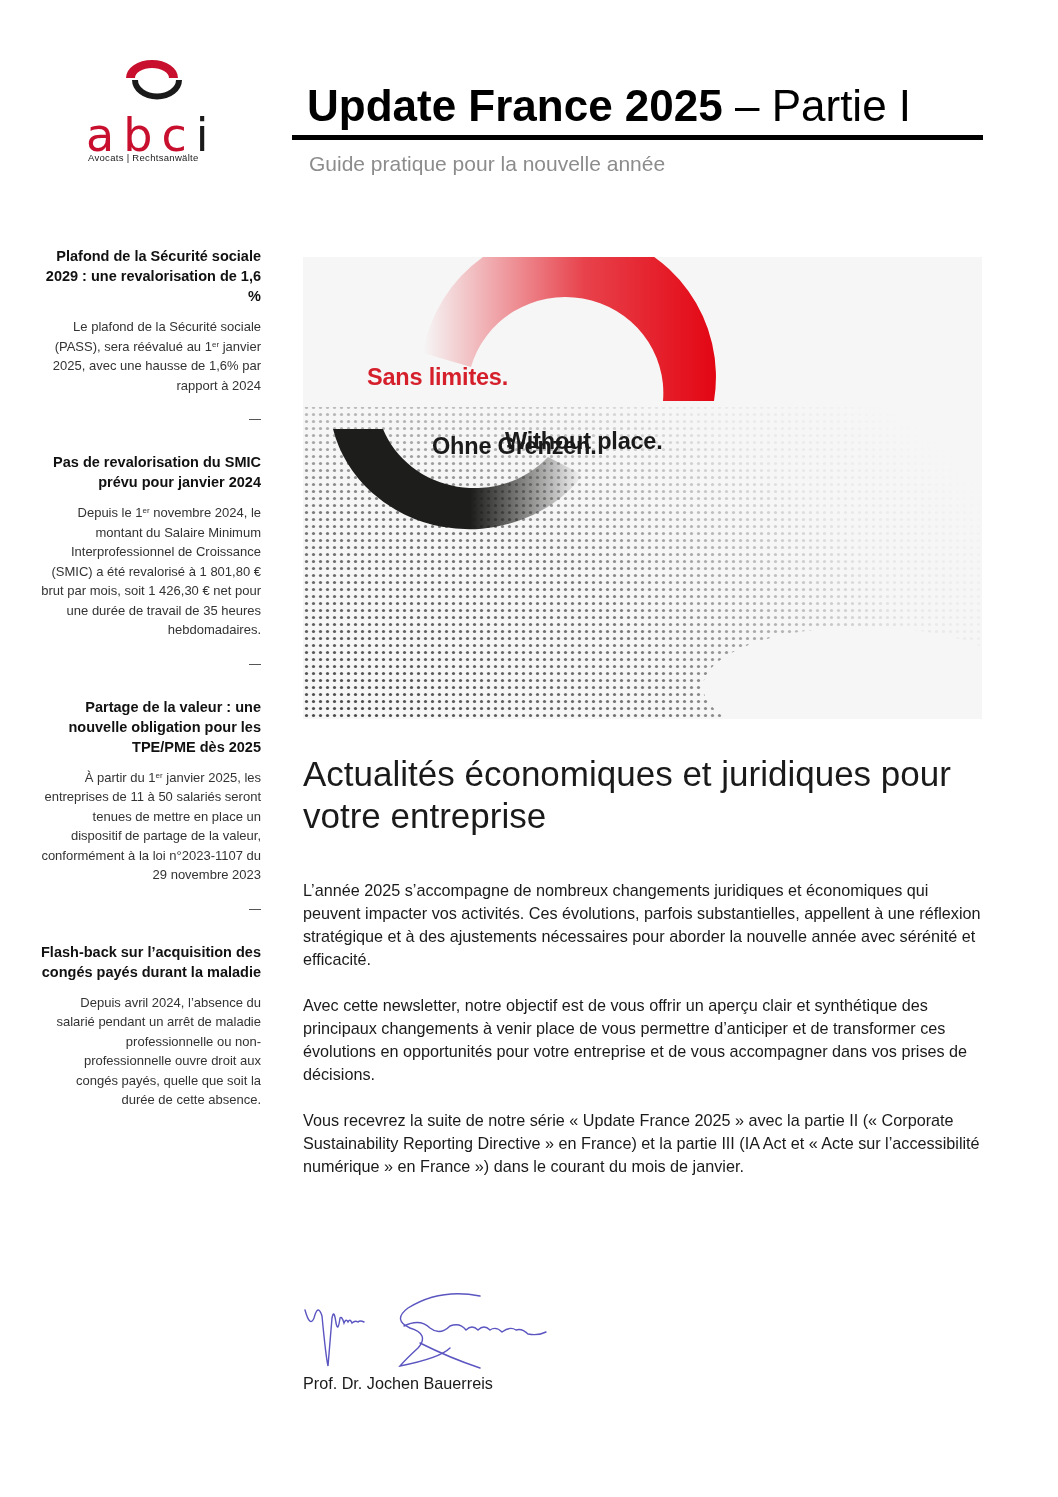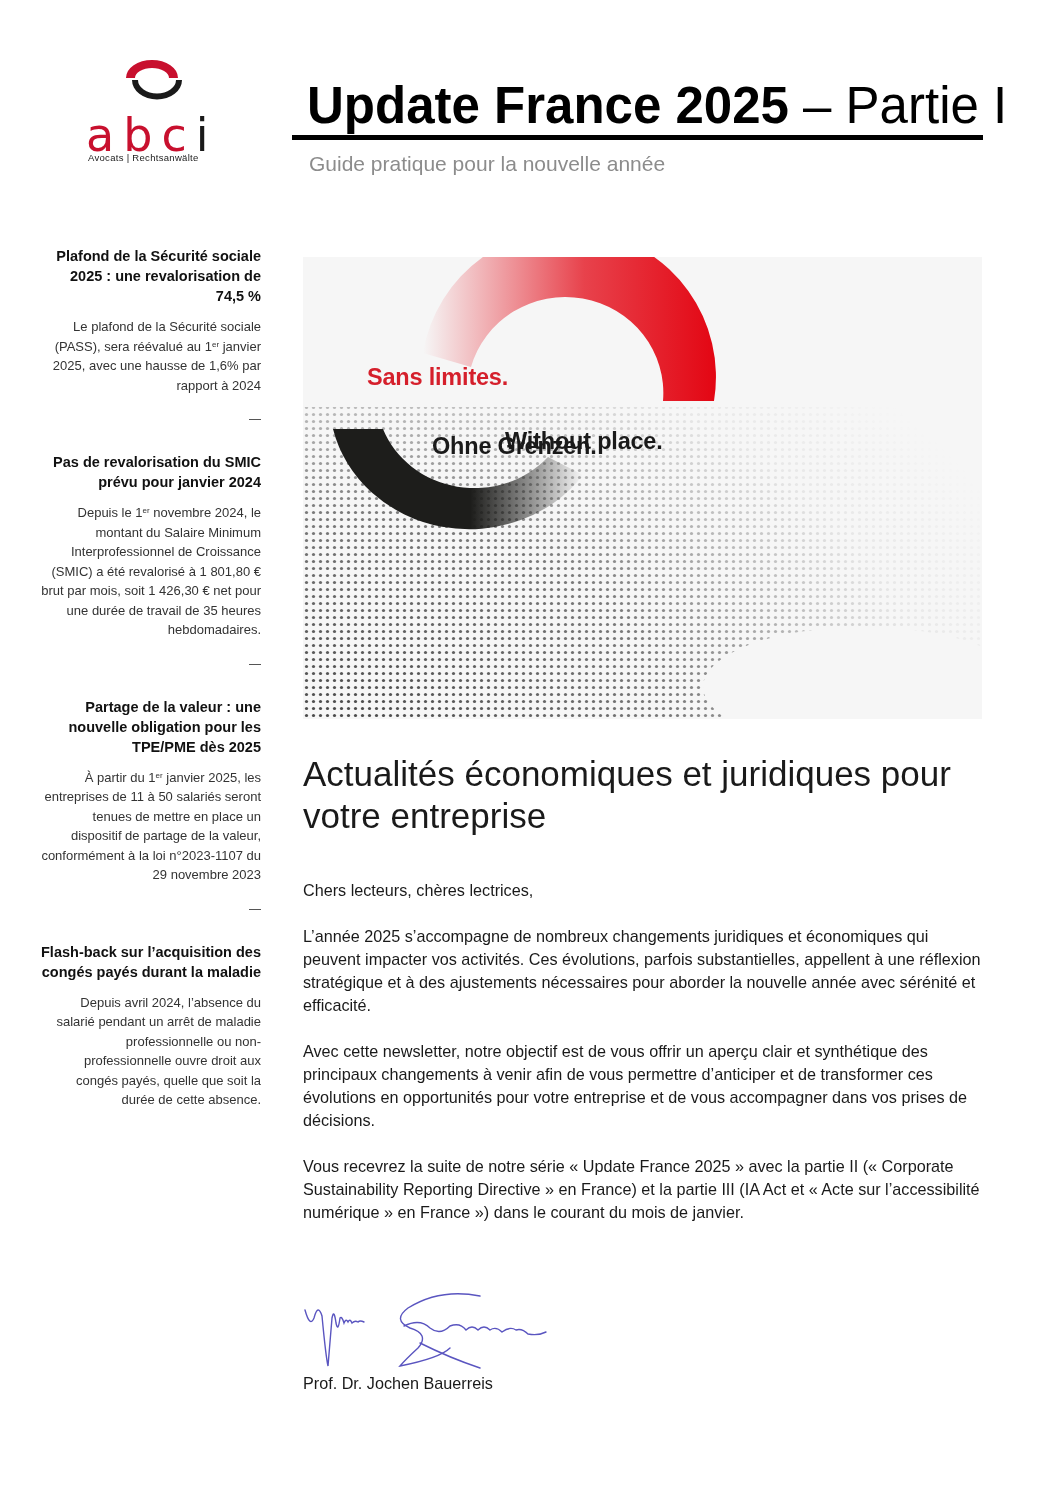--- a/index.html
+++ b/index.html
@@ -7,21 +7,21 @@
   body { position: relative; font-family: "Liberation Sans", sans-serif; color: #1a1a1a; overflow: hidden; }
 
   
   .logo { position: absolute; left: 84px; top: 58px; width: 140px; height: 110px; }
   .logo svg { position: absolute; left: 36px; top: 0; }
   .logo-word { position: absolute; left: 2px; top: 54px; font-family: "DejaVu Sans", sans-serif; font-size: 46px; color: #c8102e; letter-spacing: 9px; font-weight: normal; line-height: 1; }
   .logo-word .logo-i { color: #1a1a1a; }
   .logo-sub { position: absolute; left: 4px; top: 94px; font-size: 9.5px; color: #222; letter-spacing: 0.3px; white-space: nowrap; }
 
   
-  .title { position: absolute; left: 307px; top: 82px; font-size: 51px; line-height: 48px; white-space: nowrap; color: #000; }
+  .title { position: absolute; left: 307px; top: 82px; font-size: 44px; line-height: 48px; white-space: nowrap; color: #000; }
   .title b { font-weight: bold; }
   .title-rule { position: absolute; left: 292px; top: 135px; width: 691px; height: 5px; background: #000; }
   .subtitle { position: absolute; left: 309px; top: 152px; font-size: 21px; color: #8c8c8c; white-space: nowrap; }
 
   
   .sidebar { position: absolute; left: 40px; top: 246px; width: 221px; text-align: right; }
   .side-item { margin-bottom: 0; }
   .side-heading { font-weight: bold; font-size: 14.5px; line-height: 20px; color: #111; margin-bottom: 11px; }
   .side-text { font-size: 13px; line-height: 19.5px; color: #333; }
   .side-text sup { font-size: 8px; vertical-align: top; position: relative; top: -2px; }
@@ -53,21 +53,21 @@
   <div class="logo-word"><span>abc</span><span class="logo-i">i</span></div>
   <div class="logo-sub">Avocats | Rechtsanwälte</div>
 </div>
 
 <div class="title"><b>Update France 2025</b><span> – Partie I</span></div>
 <div class="title-rule"></div>
 <div class="subtitle">Guide pratique pour la nouvelle année</div>
 
 <div class="sidebar">
   <div class="side-item">
-    <div class="side-heading">Plafond de la Sécurité sociale 2025 : une revalorisation de 74,5 %</div>
+    <div class="side-heading">Plafond de la Sécurité sociale 2029 : une revalorisation de 1,6 %</div>
     <div class="side-text"><span>Le plafond de la Sécurité sociale (PASS), sera réévalué au 1</span><sup>er</sup><span> janvier 2025, avec une hausse de 1,6% par rapport à 2024</span></div>
     <span class="side-sep"></span>
   </div>
   <div class="side-item">
     <div class="side-heading">Pas de revalorisation du SMIC prévu pour janvier 2024</div>
     <div class="side-text"><span>Depuis le 1</span><sup>er</sup><span> novembre 2024, le montant du Salaire Minimum Interprofessionnel de Croissance (SMIC) a été revalorisé à 1 801,80 € brut par mois, soit 1 426,30 € net pour une durée de travail de 35 heures hebdomadaires.</span></div>
     <span class="side-sep"></span>
   </div>
   <div class="side-item">
     <div class="side-heading">Partage de la valeur : une nouvelle obligation pour les TPE/PME dès 2025</div>
@@ -115,23 +115,22 @@
     <path d="M30 172 L80 172 A98 92 0 0 0 245 200 L280 218 A140 130 0 0 1 30 172 Z" fill="url(#gBlack)"></path>
   </svg>
   <div class="hero-text hero-t1">Sans limites.</div>
   <div class="hero-text hero-t2">Ohne Grenzen.</div>
   <div class="hero-text hero-t3">Without place.</div>
 </div>
 
 <h1 class="main-heading">Actualités économiques et juridiques pour votre entreprise</h1>
 
 <div class="body">
-  <p>Chers lecteurs, chères lectrices,</p>
   <p>L’année 2025 s’accompagne de nombreux changements juridiques et économiques qui peuvent impacter vos activités. Ces évolutions, parfois substantielles, appellent à une réflexion stratégique et à des ajustements nécessaires pour aborder la nouvelle année avec sérénité et efficacité.</p>
-  <p>Avec cette newsletter, notre objectif est de vous offrir un aperçu clair et synthétique des principaux changements à venir afin de vous permettre d’anticiper et de transformer ces évolutions en opportunités pour votre entreprise et de vous accompagner dans vos prises de décisions.</p>
+  <p>Avec cette newsletter, notre objectif est de vous offrir un aperçu clair et synthétique des principaux changements à venir place de vous permettre d’anticiper et de transformer ces évolutions en opportunités pour votre entreprise et de vous accompagner dans vos prises de décisions.</p>
   <p>Vous recevrez la suite de notre série « Update France 2025 » avec la partie II («  Corporate Sustainability Reporting Directive » en France) et la partie III (IA Act et « Acte sur l’accessibilité numérique » en France ») dans le courant du mois de janvier.</p>
 </div>
 
 <svg class="signature" width="260" height="90" viewBox="0 0 260 90">
   <g fill="none" stroke="#5a55c0" stroke-width="1.4" stroke-linecap="round">
     <path d="M5 22 Q10 40 14 30 Q18 15 22 28 Q26 70 28 78 Q30 55 32 30 Q34 20 36 35 Q38 45 40 30 Q42 28 44 35 Q46 30 48 34 Q50 30 52 35 Q55 32 58 34 Q60 32 64 34"></path>
     <path d="M180 8 Q140 0 108 20 Q92 32 110 40 Q130 46 118 60 Q105 72 100 78 Q140 70 150 60"></path>
     <path d="M104 38 Q120 30 130 40 Q140 48 150 38 Q160 34 166 42 Q172 36 178 42 Q184 36 190 42 Q196 38 202 44 Q210 38 216 42 Q222 40 228 46 Q238 48 246 44"></path>
     <path d="M120 55 Q150 70 180 80"></path>
   </g>

